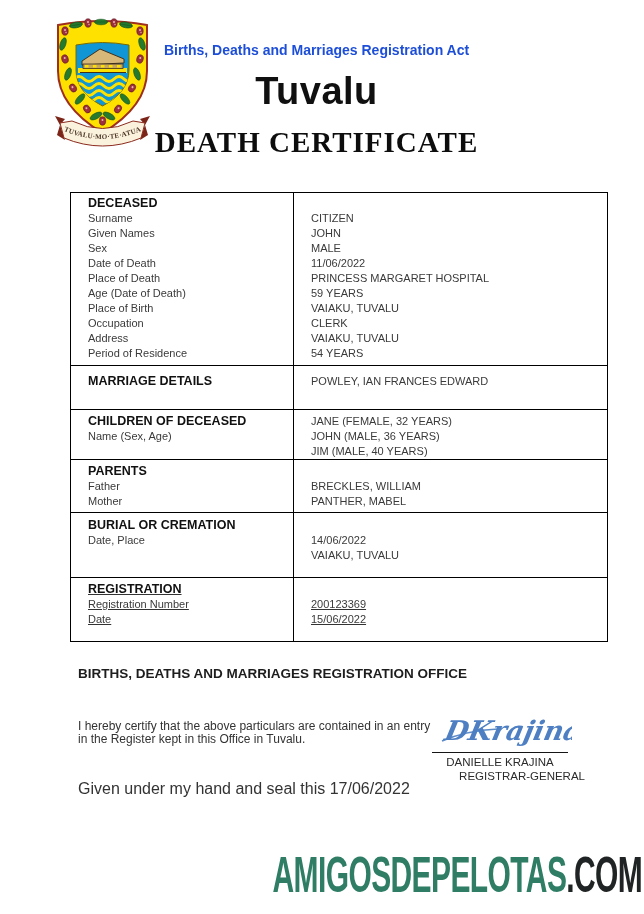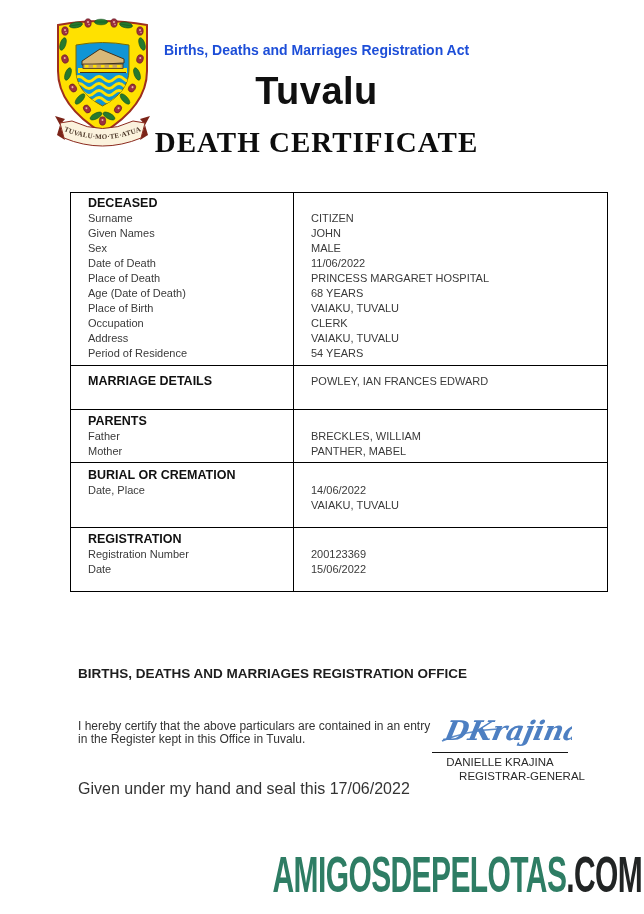--- a/index.html
+++ b/index.html
@@ -20,21 +20,21 @@
   td.value-cell{padding-left:5px;}
   col.c1{width:223px;}
   .sec-title{font-size:12.5px;font-weight:bold;color:#111;line-height:15px;min-height:15px;white-space:nowrap;}
   .line{font-size:11px;line-height:15px;min-height:15px;color:#3a3a3a;white-space:nowrap;}
   tr.sec-1 td{height:169px;}
   tr.sec-2 td{height:35px;padding-top:8px;}
   tr.sec-3 td{height:43px;padding-top:4px;}
   tr.sec-4 td{height:48px;padding-top:4px;margin-top:39px;}
   tr.sec-5 td{height:25px;padding-top:5px;}
   tr.sec-6 td{height:59px;padding-top:5px;}
-  tr.sec-7 td{height:59px;padding-top:4px;}
+  tr.sec-7 td{height:59px;padding-top:4px;text-decoration:underline;}
   
   #office-heading{left:78px;top:666px;font-size:13.5px;font-weight:bold;color:#1d1d1d;white-space:nowrap;}
   #certify-text{left:78px;top:720px;font-size:12px;line-height:13px;color:#333;white-space:pre-line;}
   #given-text{left:78px;top:780px;font-size:16px;color:#333;white-space:nowrap;}
   #signature-svg{left:428px;top:710px;width:144px;height:42px;}
   #signature-line{left:432px;top:752px;width:136px;height:0;border-top:1.5px solid #151515;}
   #signatory-name{left:415px;top:756px;width:170px;text-align:center;font-size:11.5px;color:#2b2b2b;white-space:nowrap;}
   #signatory-title{left:415px;top:770px;width:170px;text-align:right;font-size:11.5px;color:#2b2b2b;white-space:nowrap;}
   
   #watermark{
@@ -203,33 +203,45 @@
           <div class="line">Address</div>
           <div class="line">Period of Residence</div>
         </td>
         <td class="value-cell">
           <div class="line"></div>
           <div class="line">CITIZEN</div>
           <div class="line">JOHN</div>
           <div class="line">MALE</div>
           <div class="line">11/06/2022</div>
           <div class="line">PRINCESS MARGARET HOSPITAL</div>
-          <div class="line">68 YEARS</div>
+          <div class="line">59 YEARS</div>
           <div class="line">VAIAKU, TUVALU</div>
           <div class="line">CLERK</div>
           <div class="line">VAIAKU, TUVALU</div>
           <div class="line">54 YEARS</div>
         </td>
       </tr>
       <tr class="sec sec-2">
         <td class="label-cell">
           <div class="sec-title">MARRIAGE DETAILS</div>
         </td>
         <td class="value-cell">
           <div class="line">POWLEY, IAN FRANCES EDWARD</div>
+        </td>
+      </tr>
+      <tr class="sec sec-3">
+        <td class="label-cell">
+          <div class="sec-title">CHILDREN OF DECEASED</div>
+          <div class="line">Name (Sex, Age)</div>
+          <div class="line"></div>
+        </td>
+        <td class="value-cell">
+          <div class="line">JANE (FEMALE, 32 YEARS)</div>
+          <div class="line">JOHN (MALE, 36 YEARS)</div>
+          <div class="line">JIM (MALE, 40 YEARS)</div>
         </td>
       </tr>
       <tr class="sec sec-4">
         <td class="label-cell">
           <div class="sec-title">PARENTS</div>
           <div class="line">Father</div>
           <div class="line">Mother</div>
         </td>
         <td class="value-cell">
           <div class="line"></div>

